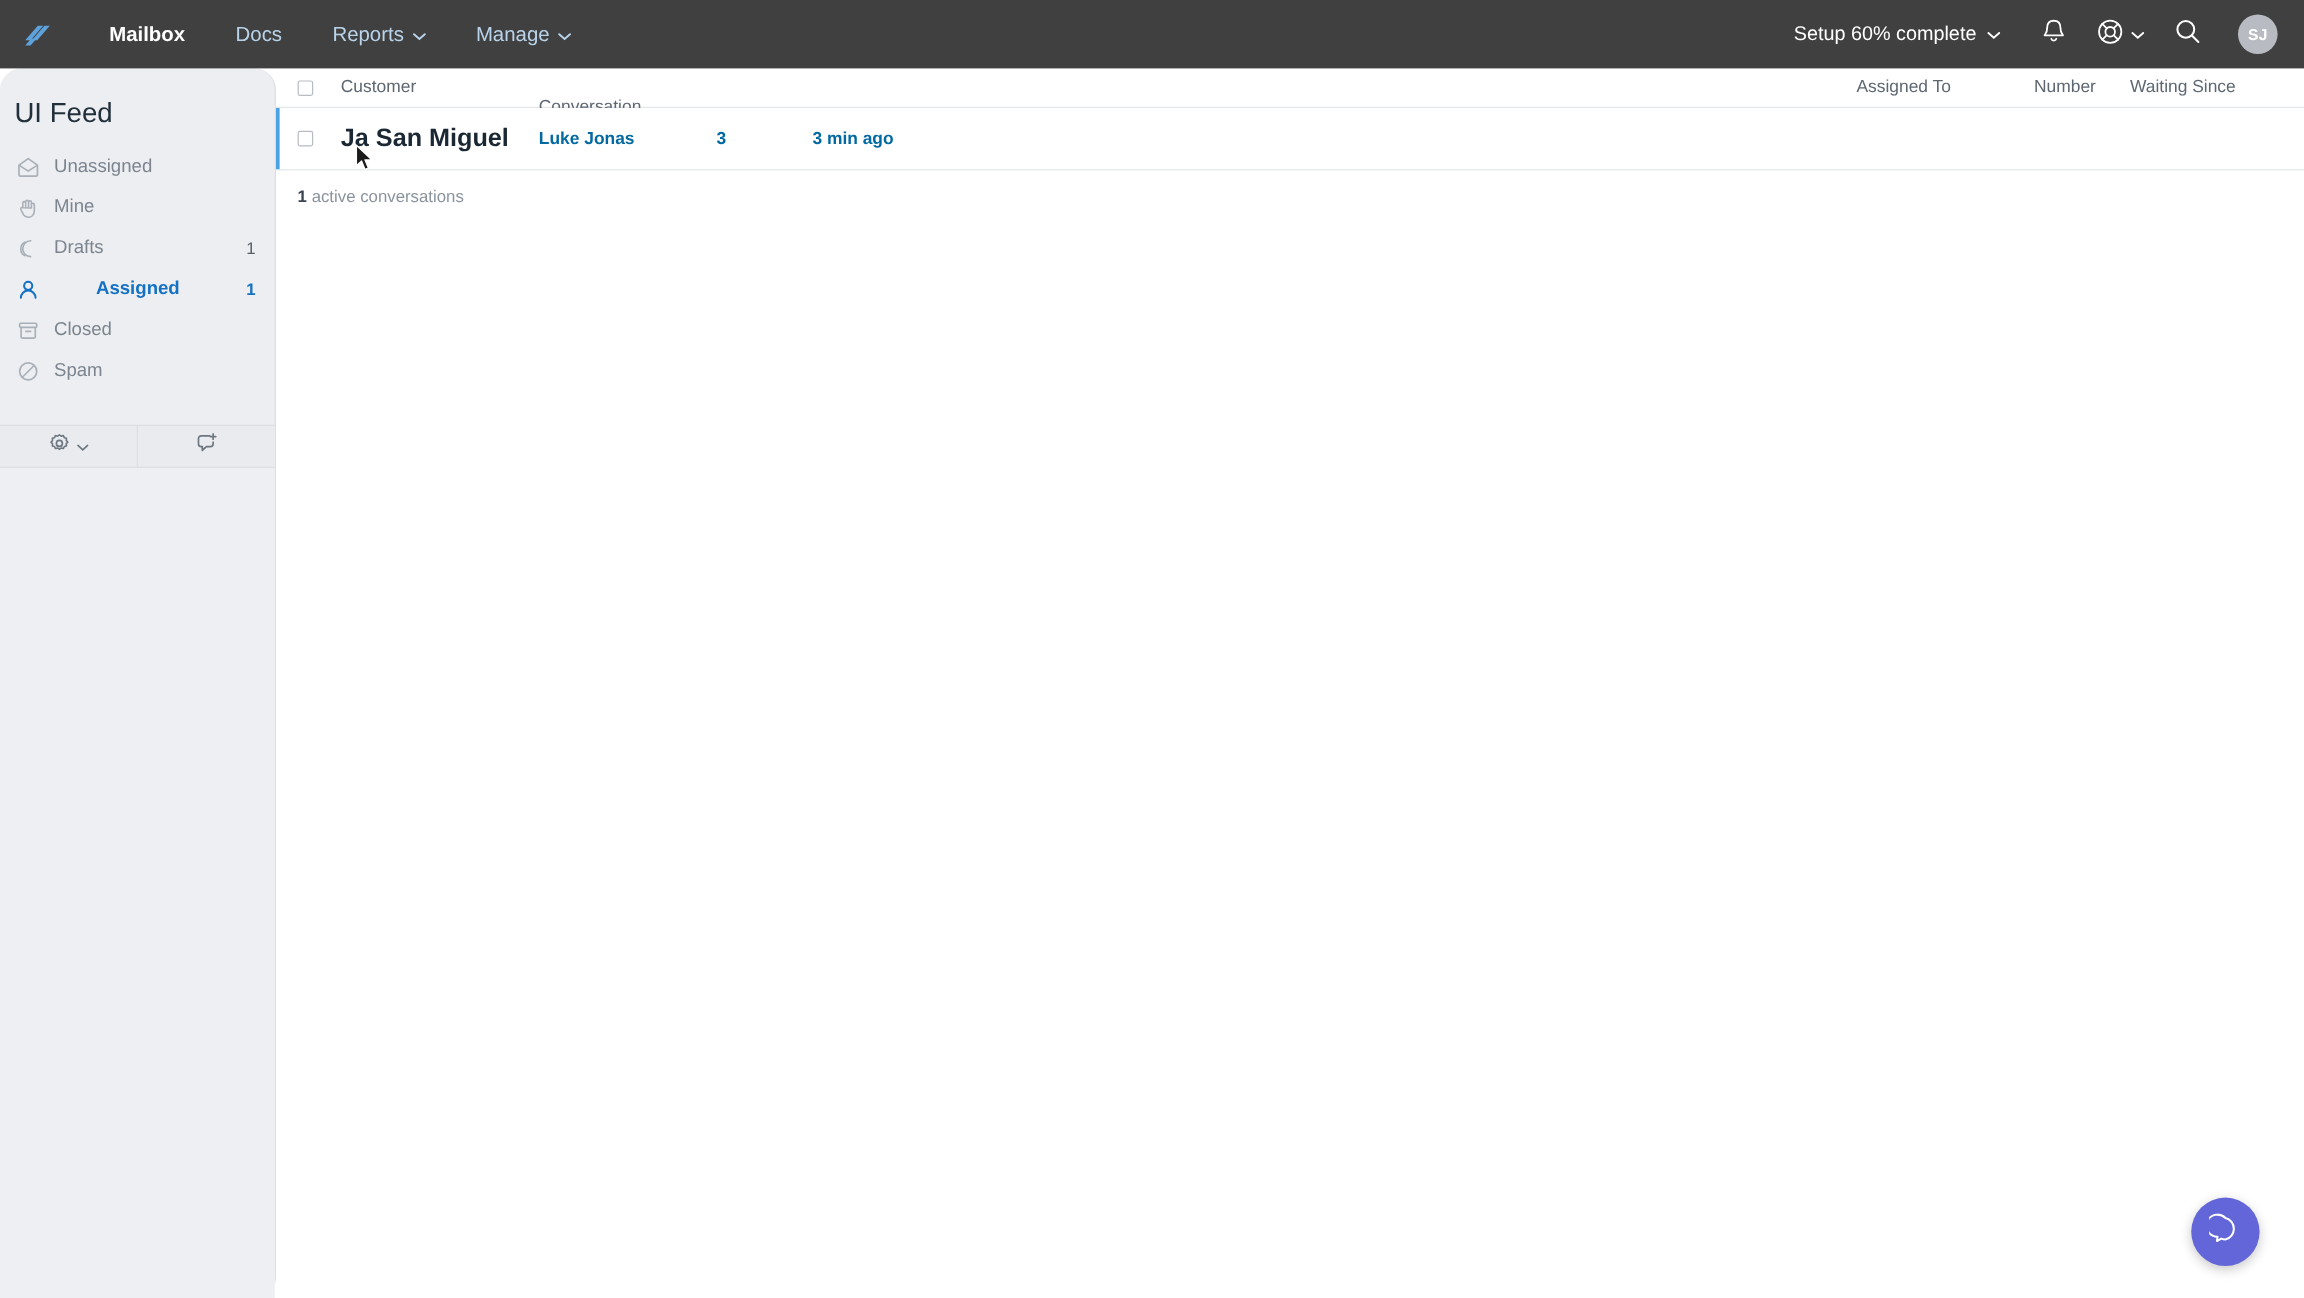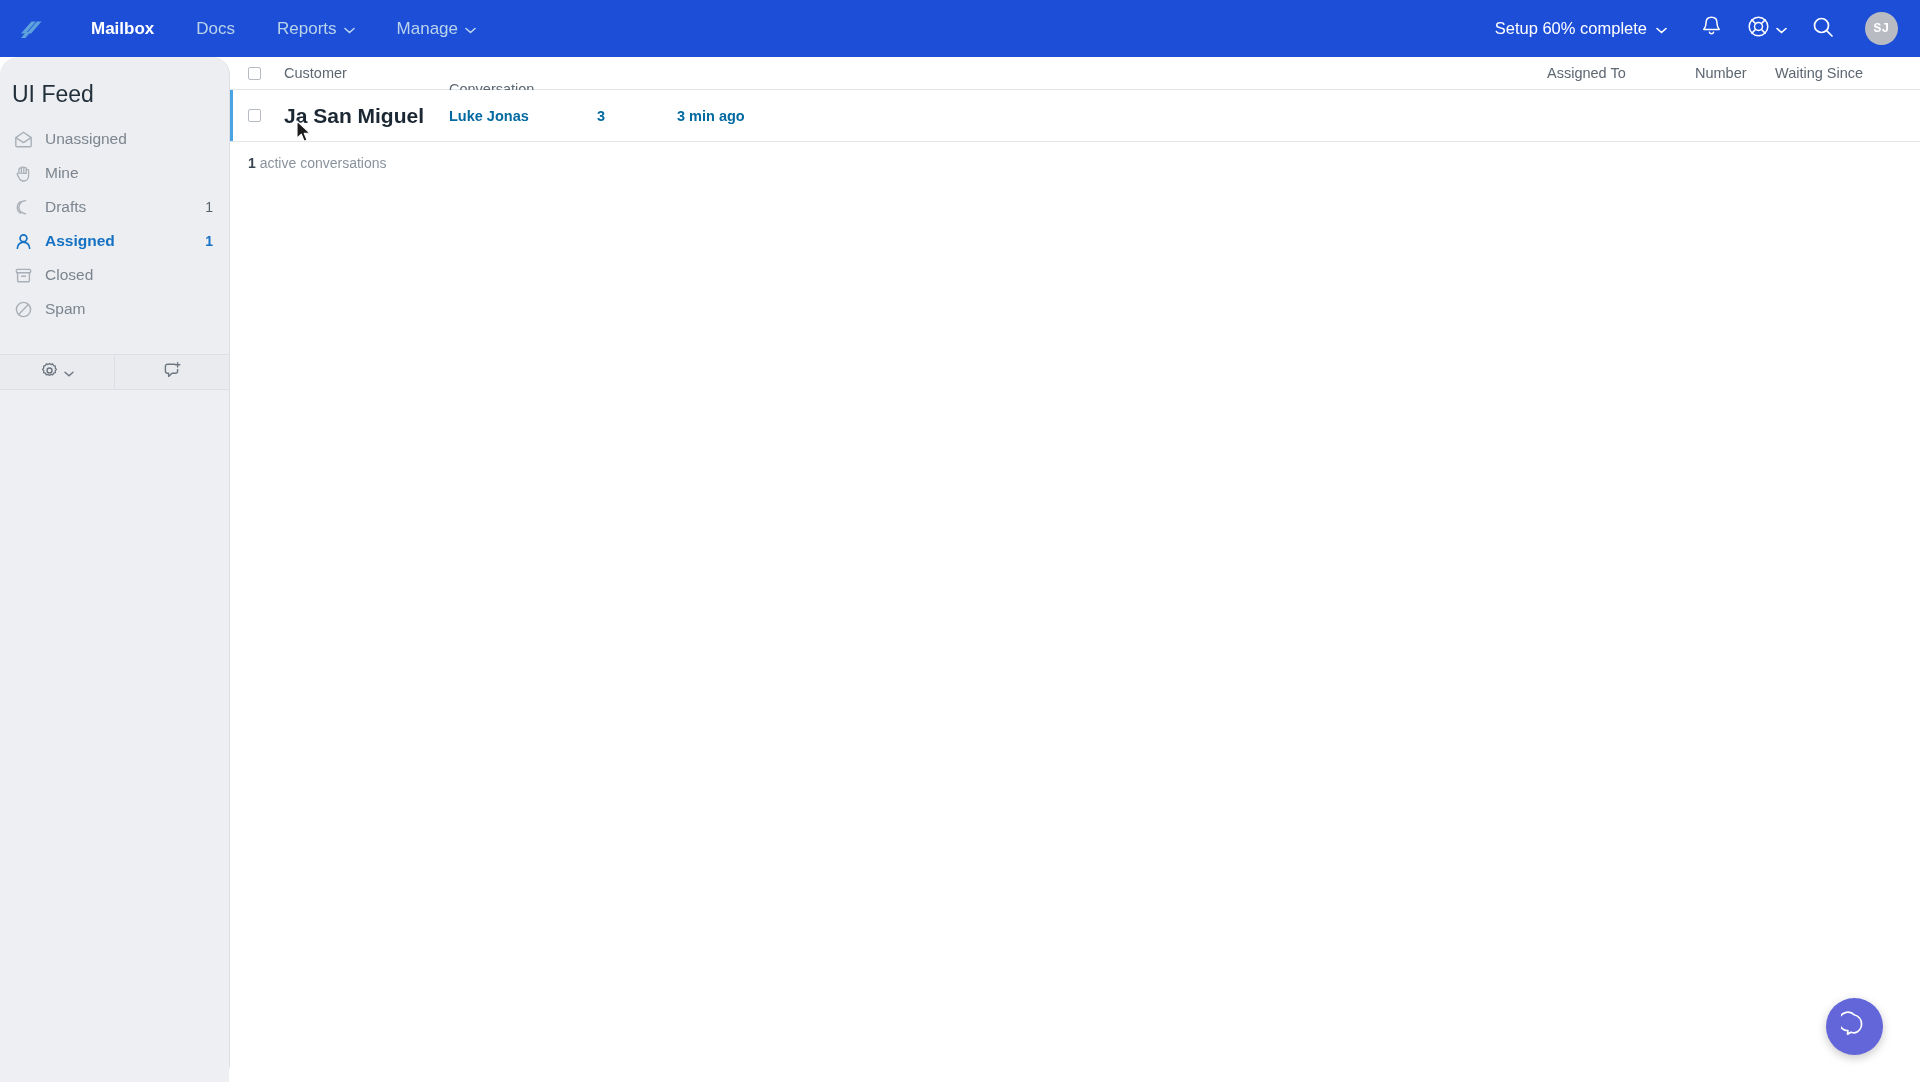--- a/index.html
+++ b/index.html
@@ -6,21 +6,21 @@
   html, body {
     width: 1920px; height: 1082px;
     font-family: "Liberation Sans", sans-serif;
     background: #ffffff;
     overflow: hidden;
   }
 
   
   .topbar {
     height: 57px;
-    background: #1d4ed8;
+    background: #404040;
     display: flex;
     align-items: center;
     padding: 0 22px 0 14px;
     position: relative;
   }
   .logo {
     width: 34px; height: 34px;
     display: flex; align-items: center; justify-content: center;
     margin-right: 22px;
     cursor: pointer;
@@ -51,21 +51,20 @@
     display: flex; align-items: center; justify-content: center;
     cursor: pointer; gap: 6px;
   }
   .avatar {
     width: 33px; height: 33px; border-radius: 50%;
     background: #b8bcc2;
     color: #ffffff; font-size: 13px; font-weight: 700;
     display: flex; align-items: center; justify-content: center;
     margin-left: 14px; cursor: pointer;
     letter-spacing: .3px;
-    font-family: Liberation Mono, monospace;
   }
   .chev { display: inline-block; }
 
   
   .body-wrap { display: flex; height: 1025px; }
 
   
   .sidebar {
     width: 230px;
     background: #eceef1;
@@ -90,21 +89,21 @@
     cursor: pointer;
   }
   .folder-item .f-icon {
     width: 22px; height: 22px;
     margin-right: 11px;
     display: flex; align-items: center; justify-content: center;
     flex: 0 0 22px;
   }
   .folder-item .f-label { flex: 1; }
   .folder-item .f-count { font-size: 14px; color: #56606b; }
-  .folder-item.active { color: #1471c4; font-weight: 700; }
+  .folder-item.active { color: #1471c4; font-weight: 700; gap: 35px; }
   .folder-item.active .f-count { color: #1471c4; font-weight: 700; }
 
   .side-toolbar {
     margin-top: 18px;
     display: flex;
     border-top: 1px solid #dcdfe3;
     border-bottom: 1px solid #dcdfe3;
     background: #e9ebee;
     height: 36px;
   }

